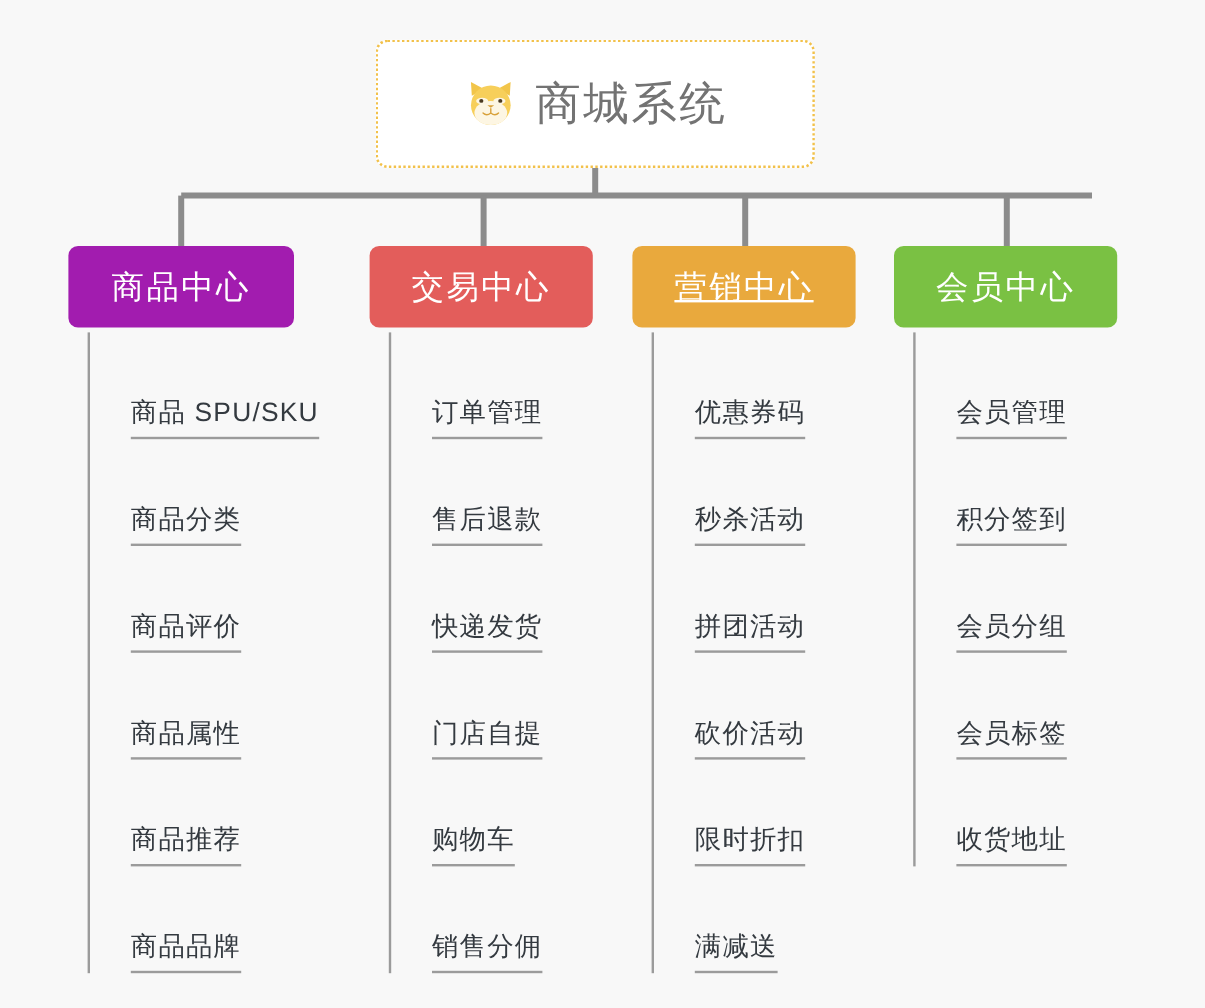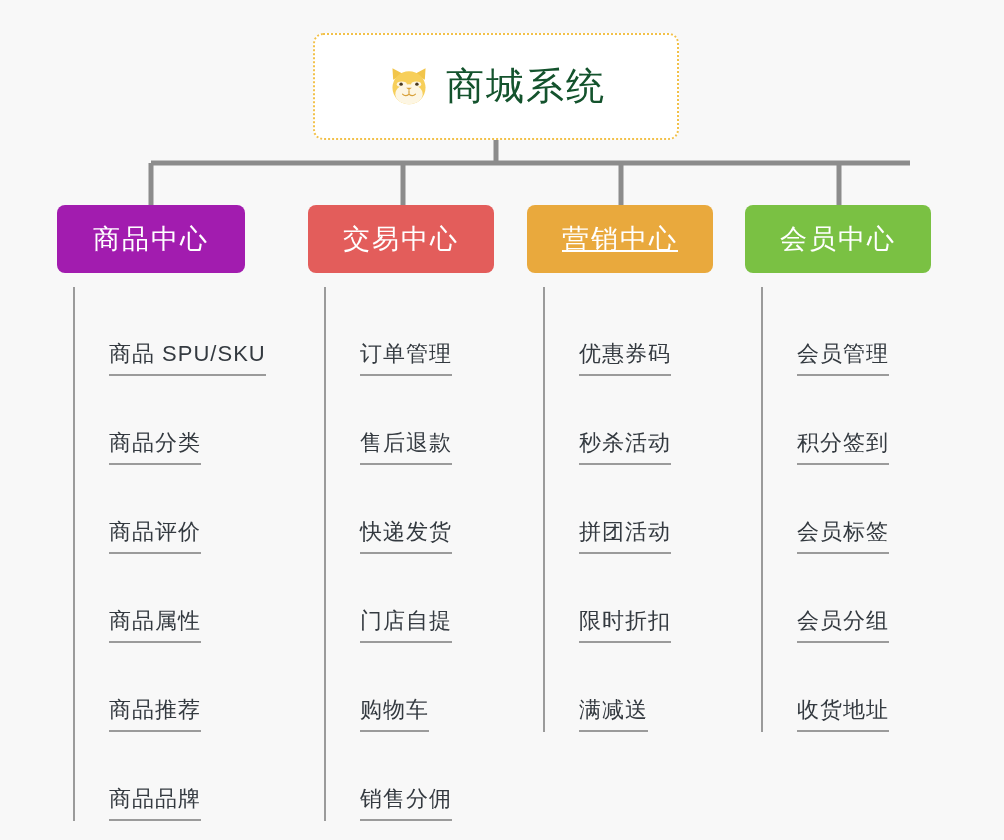--- a/index.html
+++ b/index.html
@@ -41,21 +41,21 @@
   .root-emoji {
     font-size: 40px;
     line-height: 1;
     width: 46px;
     height: 46px;
     display: block;
   }
   .root-emoji svg { display: block; }
   .root-title {
     font-size: 38px;
-    color: #14532d;
+    color: #737373;
     letter-spacing: 2px;
     font-weight: 400;
     white-space: nowrap;
   }
 
   
   #connectors {
     position: absolute;
     left: 0; top: 0;
     width: 1004px;
@@ -77,21 +77,21 @@
     display: flex;
     align-items: center;
     justify-content: center;
     color: #ffffff;
     font-size: 27px;
     letter-spacing: 2px;
     box-sizing: border-box;
   }
   .leaf-list {
     position: absolute;
-    top: 82px;
+    top: 72px;
     border-left: 2px solid #9b9b9b;
     box-sizing: border-box;
   }
   .leaf-item {
     height: 89px;
     position: relative;
     display: flex;
     align-items: flex-end;
     box-sizing: border-box;
   }
@@ -225,44 +225,47 @@
       <div class="leaf-item">
         <span class="leaf-label">优惠券码</span>
       </div>
       <div class="leaf-item">
         <span class="leaf-label">秒杀活动</span>
       </div>
       <div class="leaf-item">
         <span class="leaf-label">拼团活动</span>
       </div>
       <div class="leaf-item">
+        <span class="leaf-label">砍价活动</span>
+      </div>
+      <div class="leaf-item">
         <span class="leaf-label">限时折扣</span>
       </div>
       <div class="leaf-item">
         <span class="leaf-label">满减送</span>
       </div>
     </div>
   </div>
 
   <div class="branch branch-4">
     <div class="branch-head">
       <span>会员中心</span>
     </div>
     <div class="leaf-list">
       <div class="leaf-item">
         <span class="leaf-label">会员管理</span>
       </div>
       <div class="leaf-item">
         <span class="leaf-label">积分签到</span>
       </div>
       <div class="leaf-item">
+        <span class="leaf-label">会员分组</span>
+      </div>
+      <div class="leaf-item">
         <span class="leaf-label">会员标签</span>
       </div>
       <div class="leaf-item">
-        <span class="leaf-label">会员分组</span>
-      </div>
-      <div class="leaf-item">
         <span class="leaf-label">收货地址</span>
       </div>
     </div>
   </div>
 
 </div>
 
 </body></html>

